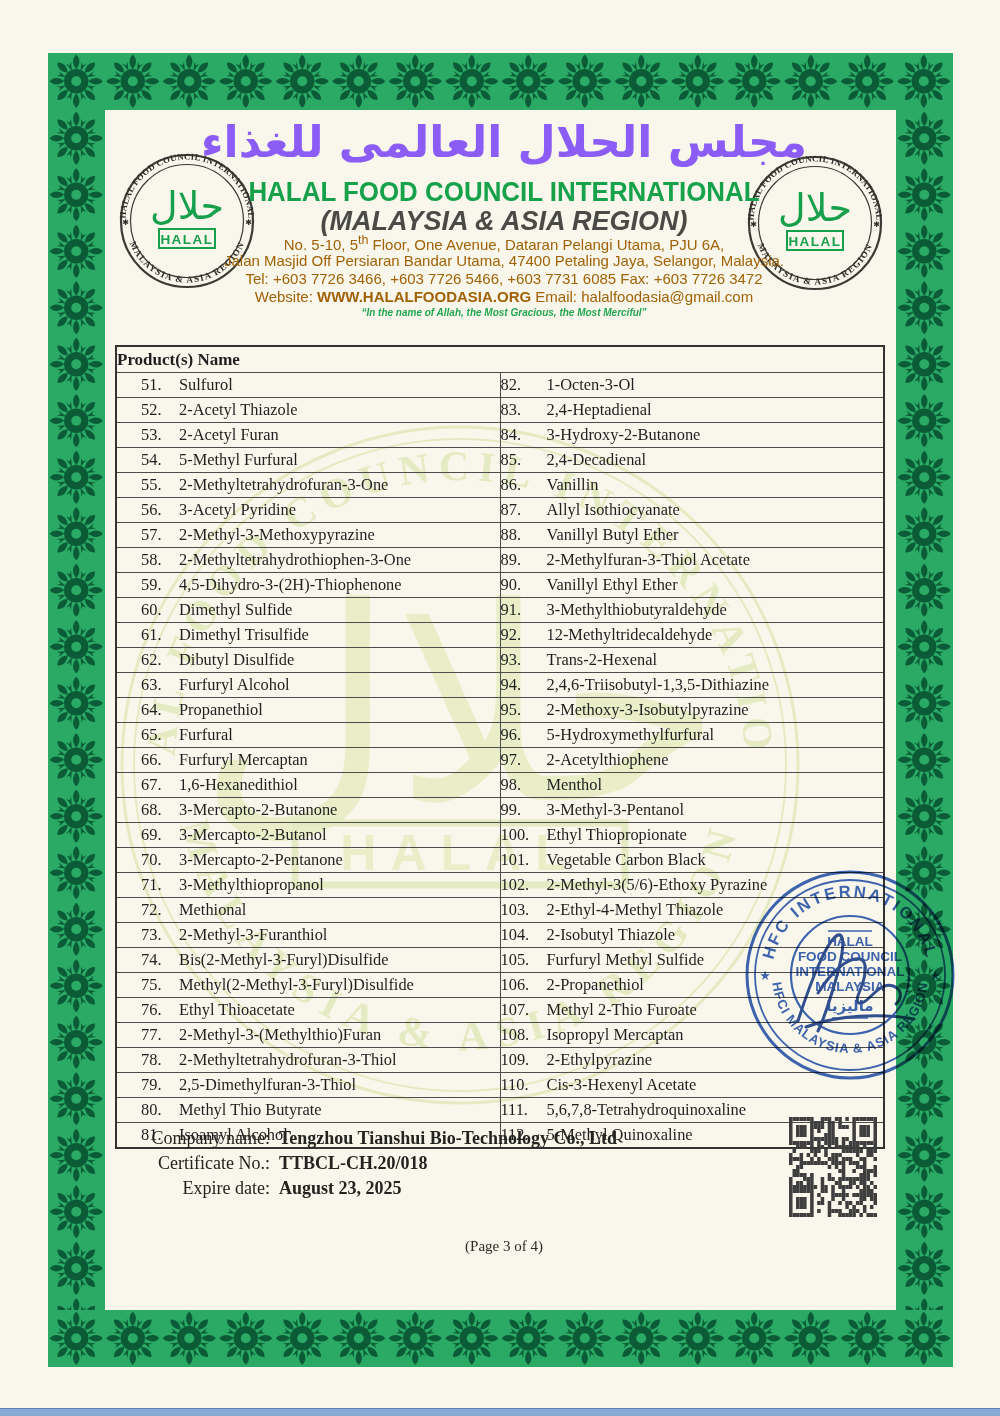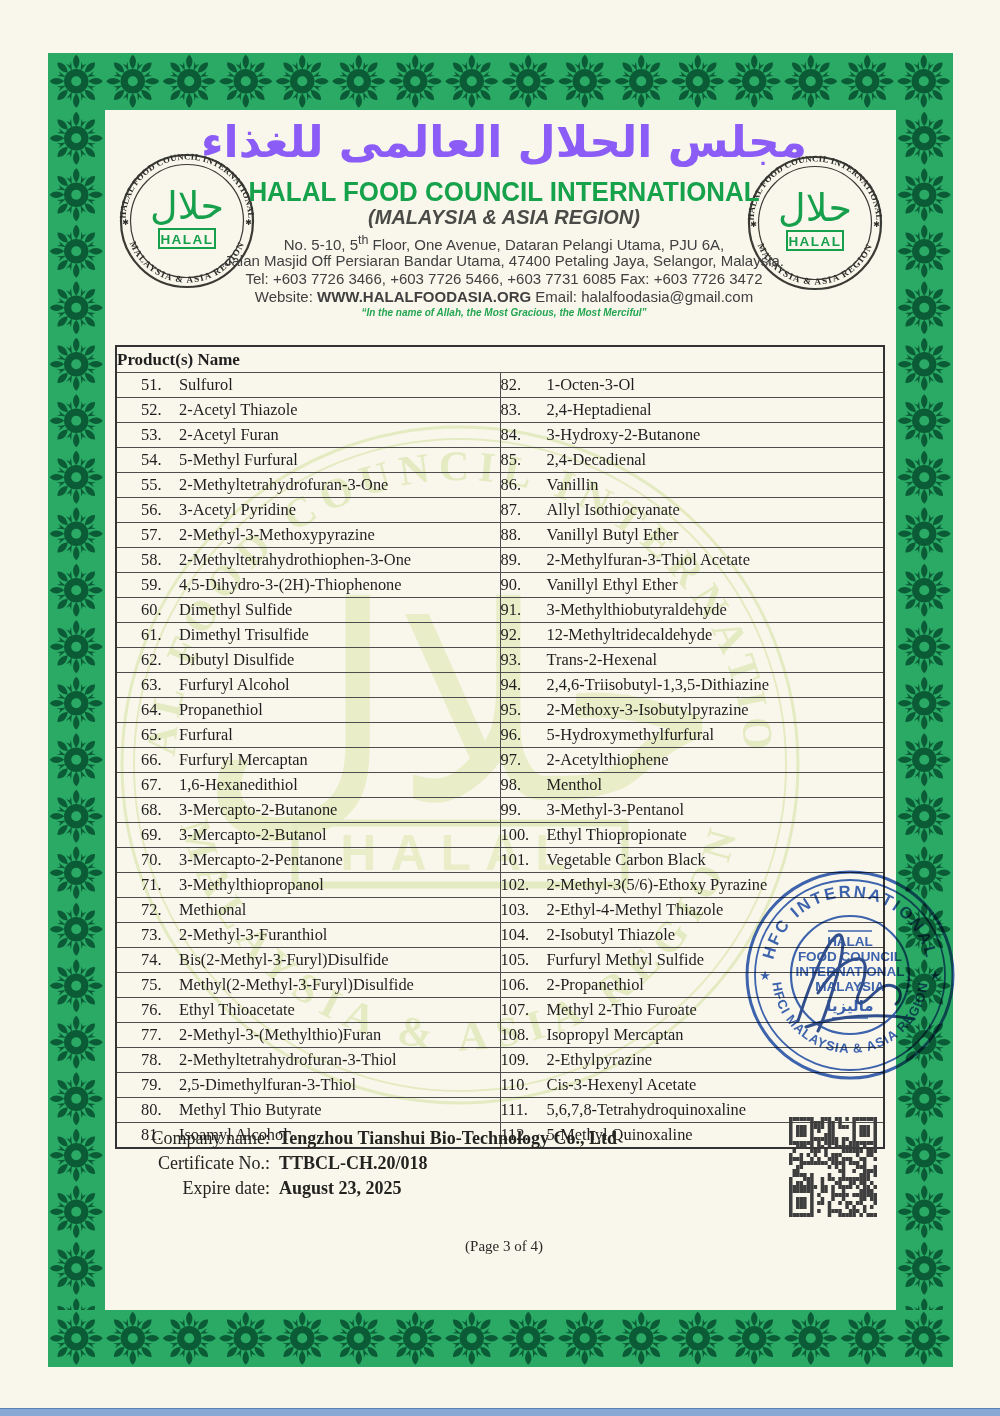--- a/index.html
+++ b/index.html
@@ -8,22 +8,22 @@
   
   svg.band{position:absolute;z-index:3;display:block;}
   .band-top{left:48px;top:53px;width:905px;height:57px;}
   .band-bottom{left:48px;top:1310px;width:905px;height:57px;}
   .band-left{left:48px;top:110px;width:57px;height:1200px;}
   .band-right{left:896px;top:110px;width:57px;height:1200px;}
   
   .hcenter{position:absolute;left:108px;width:792px;text-align:center;z-index:2;}
   .arabic-title{top:116px;font-family:"DejaVu Sans",sans-serif;font-size:44px;font-weight:bold;color:#8b5cf6;letter-spacing:1px;}
   .org-name{top:177px;font-family:"Liberation Sans",sans-serif;font-weight:bold;font-size:27px;color:#16a14b;transform:scaleX(.96);}
-  .org-region{top:206px;font-family:"Liberation Sans",sans-serif;font-style:italic;font-weight:bold;font-size:20px;color:#4a4a46;}
-  .addr{font-family:"Liberation Sans",sans-serif;font-size:15px;color:#404040;}
+  .org-region{top:206px;font-family:"Liberation Sans",sans-serif;font-style:italic;font-weight:bold;font-size:27px;color:#4a4a46;}
+  .addr{font-family:"Liberation Sans",sans-serif;font-size:15px;color:#a16207;}
   .addr b{font-weight:bold;}
   .a1{top:233px;} .a2{top:252px;} .a3{top:270px;} .a4{top:288px;}
   .bismillah{top:307px;font-family:"Liberation Sans",sans-serif;font-style:italic;font-weight:bold;font-size:10px;color:#23a551;}
   svg.logo{position:absolute;z-index:2;}
   .logo-left{left:118px;top:152px;}
   .logo-right{left:746px;top:154px;}
   
   svg.watermark{position:absolute;left:95px;top:405px;z-index:1;}
   
   table.products{position:absolute;left:115px;top:345px;width:770px;z-index:2;

